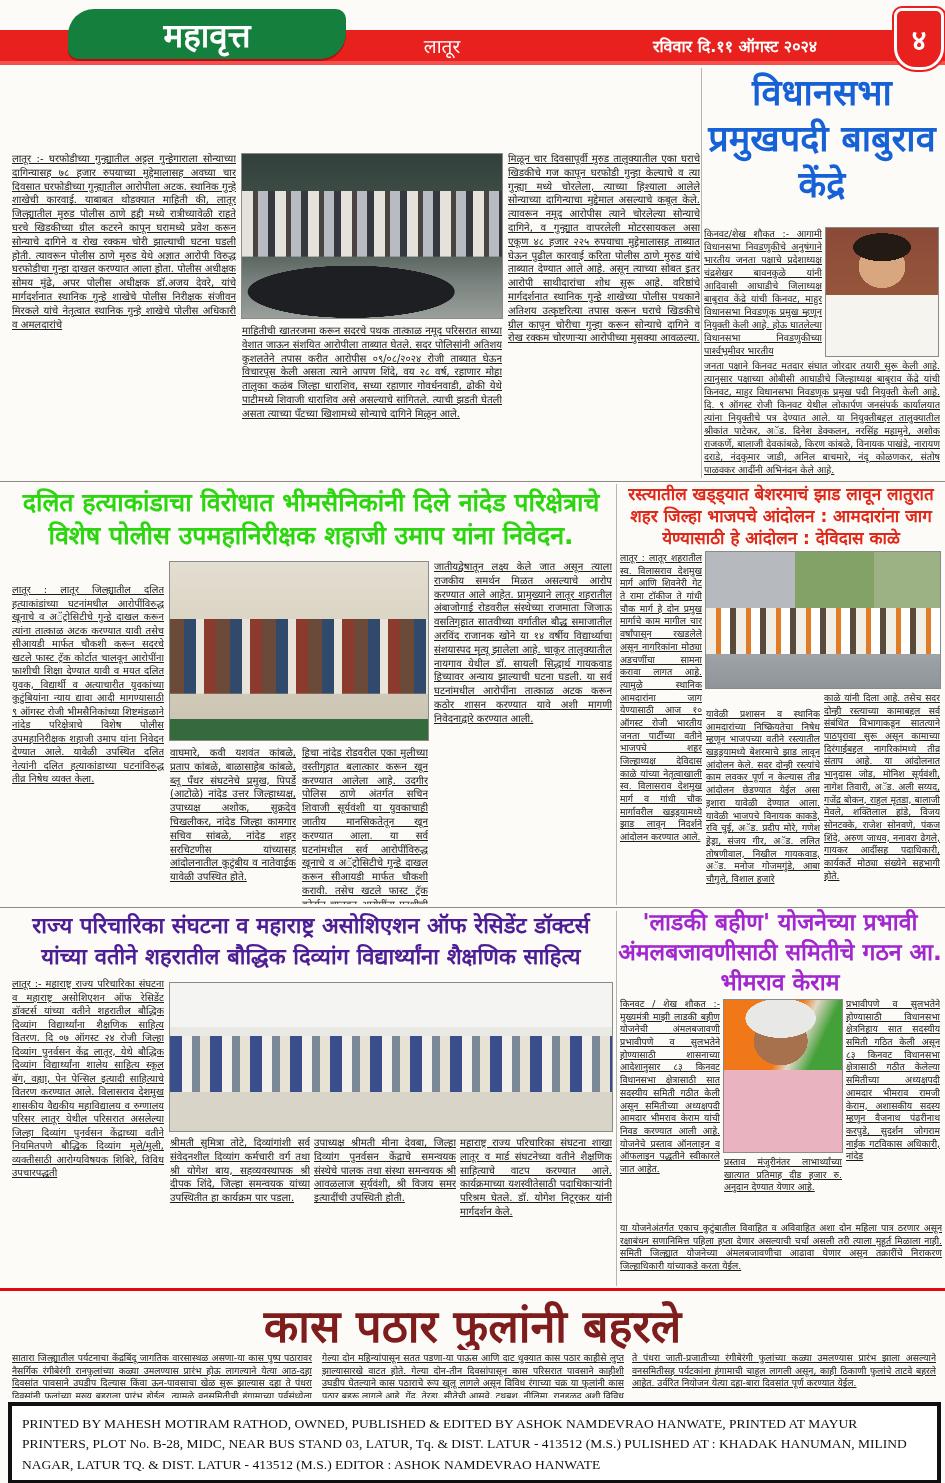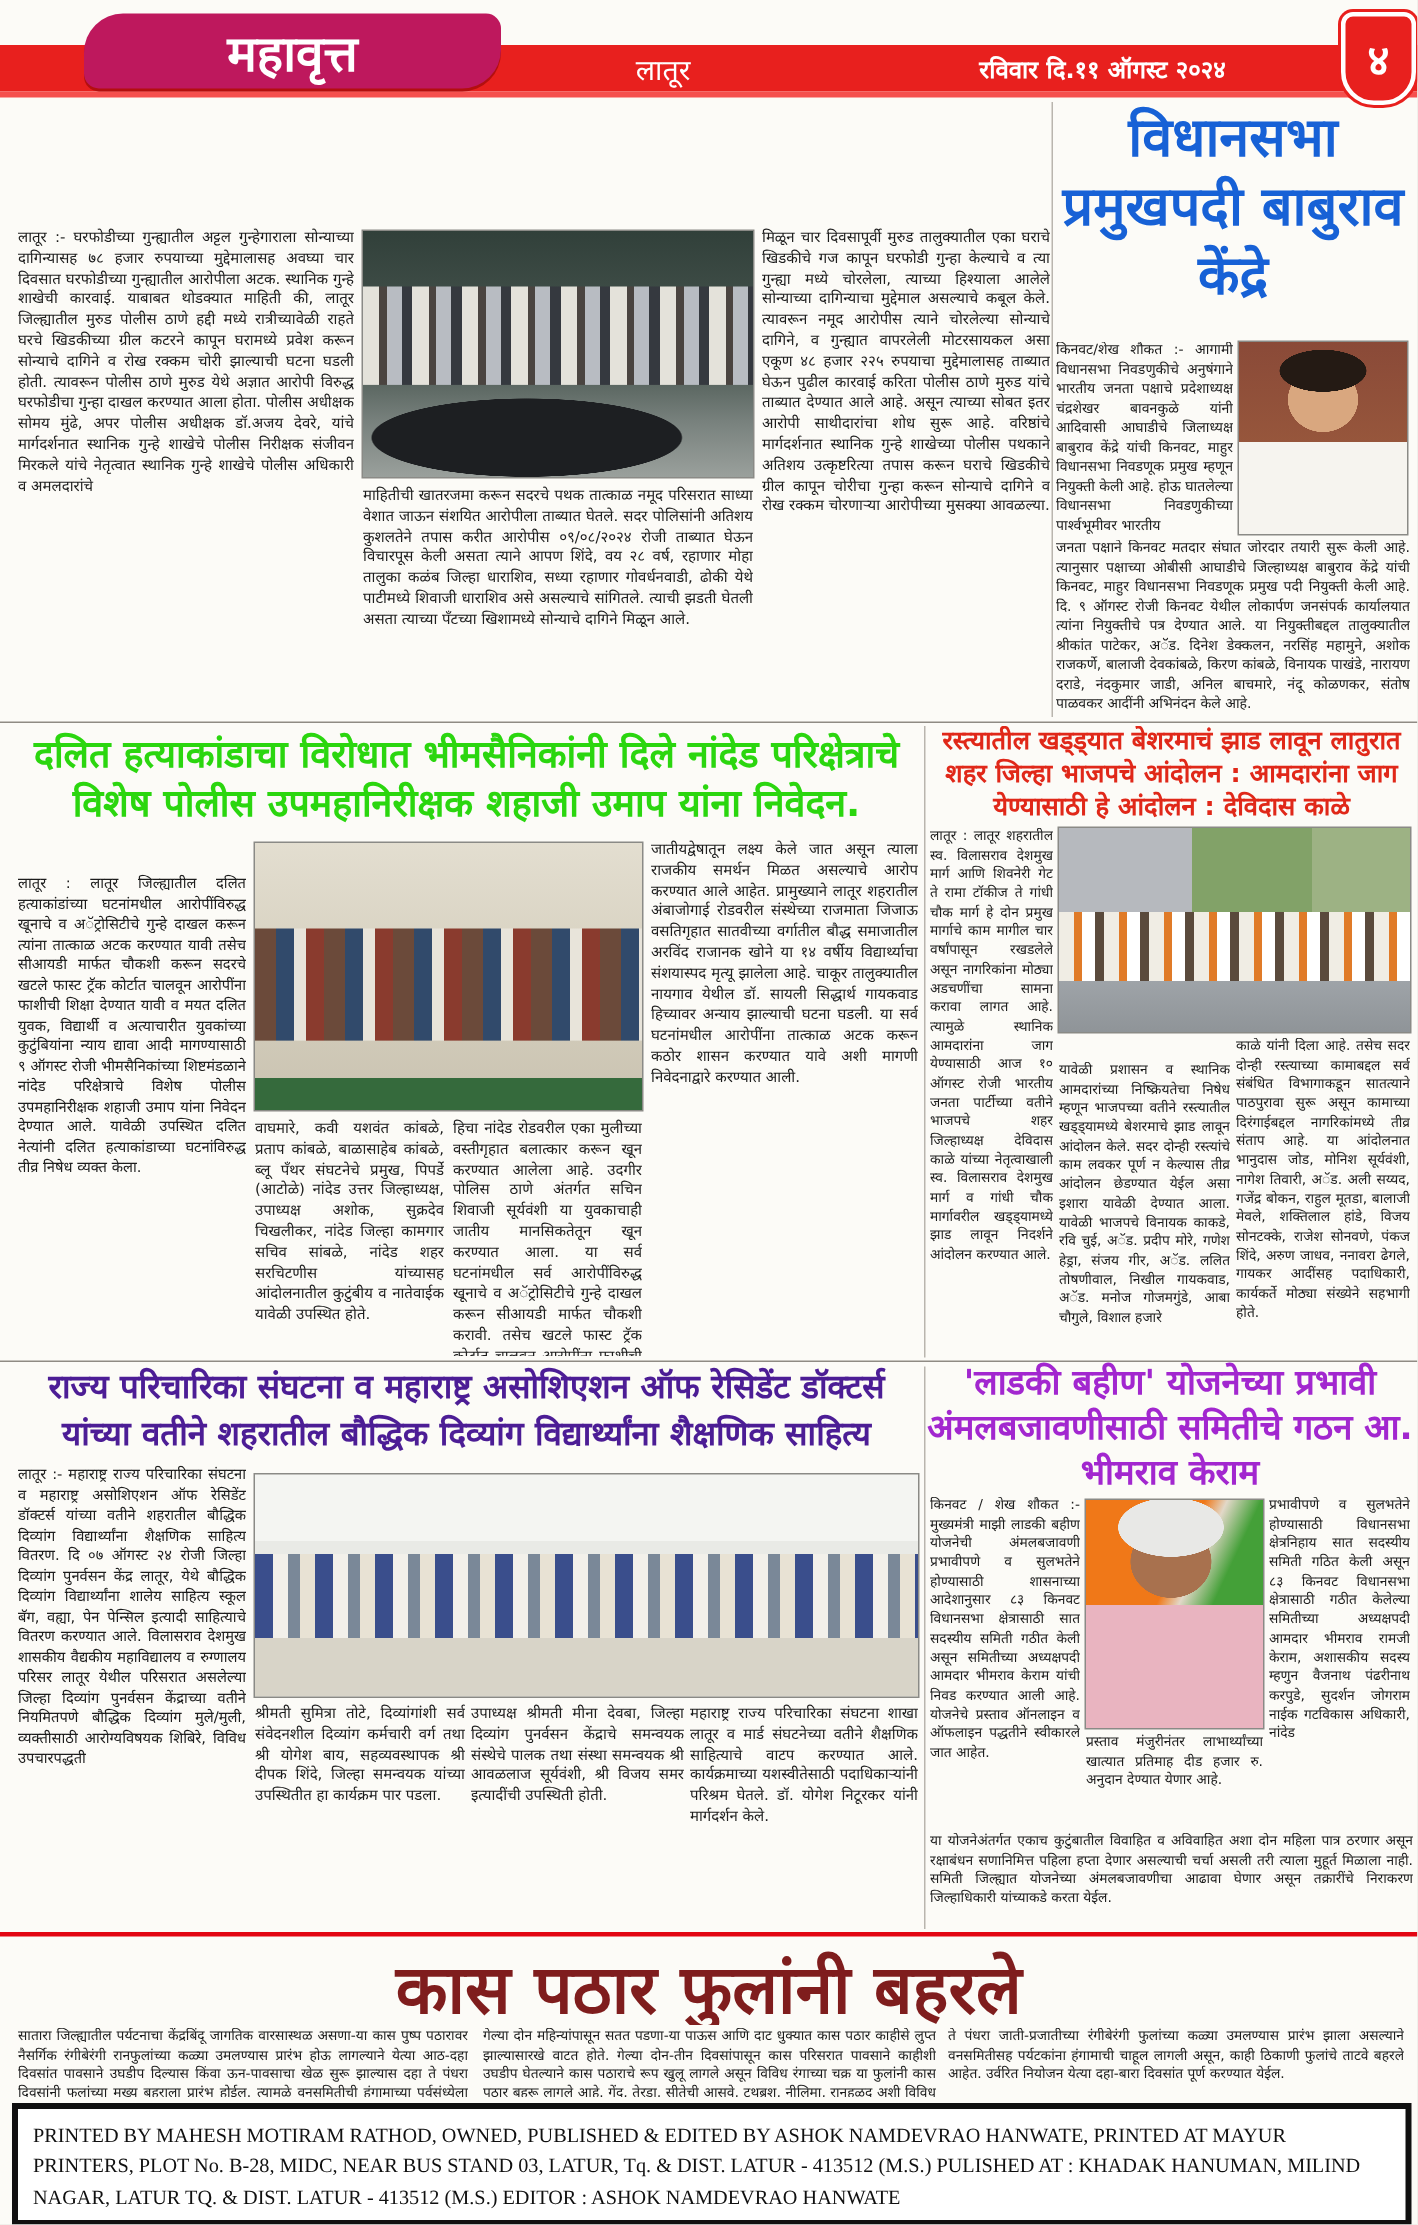--- a/index.html
+++ b/index.html
@@ -1,28 +1,28 @@
 <!DOCTYPE html>
 <html><head>
 <meta charset="utf-8">
 <style>
   html,body{margin:0;padding:0;background:#e9e7e2;}
   .page{position:relative;width:945px;height:1483px;margin:0 auto;background:#fcfbf7;
         font-family:"DejaVu Sans",sans-serif;overflow:hidden;}
   .txt{position:absolute;font-size:10px;line-height:1.38;text-align:justify;color:#1c1c1c;
-       overflow:hidden;word-break:break-word;}
+       overflow:hidden;word-break:break-word;text-decoration:underline;}
   .head{position:absolute;font-weight:bold;text-align:center;overflow:hidden;}
   .photo{position:absolute;outline:1px solid #8a8a86;}
   .vrule{position:absolute;width:0;border-left:1px solid #b9b5ae;}
   .hrule{position:absolute;height:0;border-top:1px solid #8f8b84;}
 
   
   .ribbon{position:absolute;left:0;top:30px;width:945px;height:31px;background:#e8201e;}
   .ribbon-tail{position:absolute;left:0;top:61px;width:945px;height:4px;background:#f5504e;}
-  .mast-title{position:absolute;left:56px;top:9px;width:278px;height:50px;background:#be185d;
+  .mast-title{position:absolute;left:68px;top:9px;width:278px;height:50px;background:#15803d;
       border-radius:26px 10px 26px 10px;color:#fff;font-size:33px;font-weight:bold;
       display:flex;align-items:center;justify-content:center;box-shadow:0 2px 0 #b30f0e;}
   .mast-city{position:absolute;left:372px;top:33px;width:140px;color:#fff;font-weight:normal;
       font-size:19px;text-align:center;}
   .mast-date{position:absolute;left:600px;top:35px;width:270px;color:#fff;font-weight:bold;
       font-size:16px;text-align:center;}
   .mast-page{position:absolute;left:894px;top:8px;width:44px;height:56px;background:#e8201e;
       border:3px solid #fff;box-shadow:0 0 0 2px #e8201e;border-radius:8px 8px 22px 22px;
       color:#fff;font-size:28px;font-weight:bold;display:flex;align-items:center;justify-content:center;}
 

